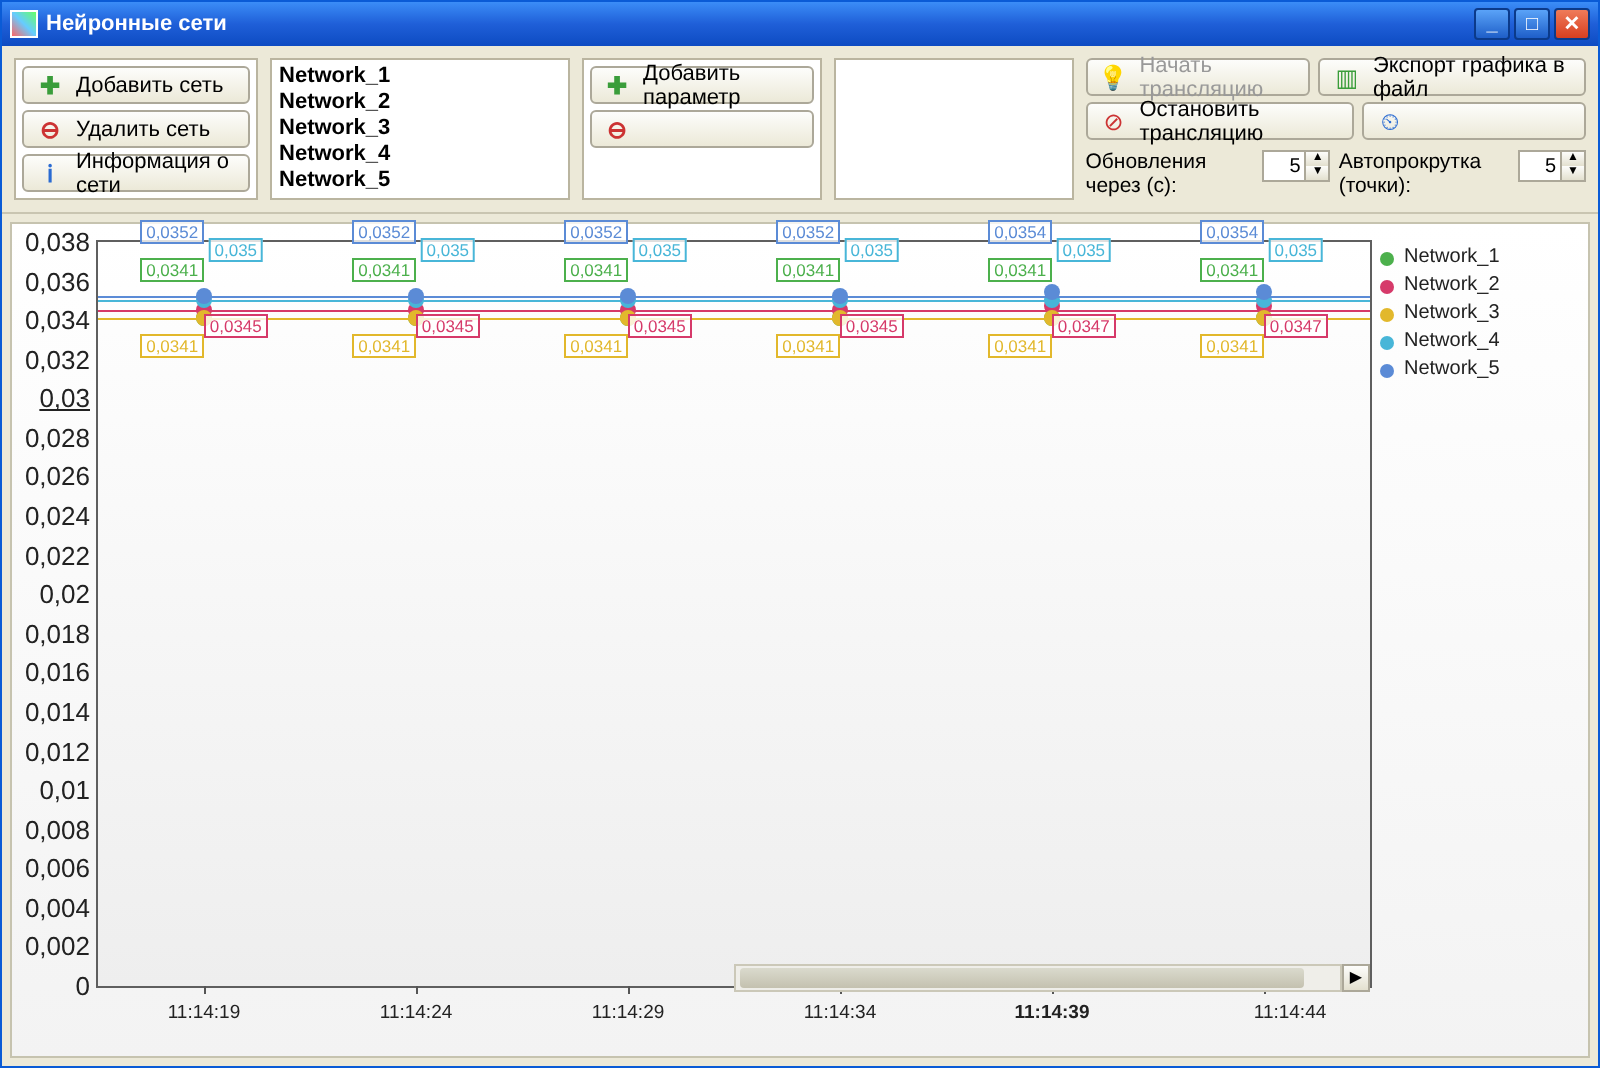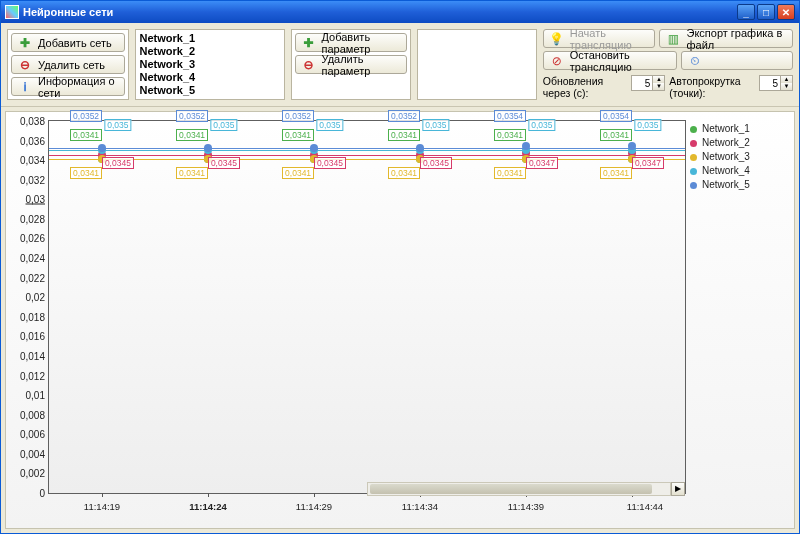--- a/index.html
+++ b/index.html
@@ -27,21 +27,21 @@
   .ico.plus{color:#3a9d3a;font-weight:bold}
   .ico.minus{color:#c33;font-weight:bold}
   .ico.info{color:#2a6bd2;font-weight:bold}
   .ico.bulb{color:#c9a82d}
   .ico.stop{color:#c33}
   .ico.export{color:#3a9d3a}
   .ico.clock{color:#2a6bd2}
 
   .chartarea{ flex:1; margin:4px; background:linear-gradient(#fff,#f3f3f3); border:1px solid #c6c3af; position:relative; display:flex;}
   .plot{position:absolute;left:42px;top:8px;right:108px;bottom:34px;border:1px solid #5f5f5f;background:linear-gradient(#ffffff,#eeeeee);}
-  .ytick{position:absolute;right:100%;transform:translateY(-50%);font-size:10px;padding-right:4px;color:#222}
+  .ytick{position:absolute;right:100%;transform:translateY(-50%);font-size:13px;padding-right:4px;color:#222}
   .xtick{position:absolute;top:100%;transform:translateX(-50%);font-size:9.5px;padding-top:8px;color:#222}
   .xtk{position:absolute;top:100%;width:1px;height:4px;background:#555}
   .line{position:absolute;left:0;right:0;height:1px;}
   .pt{position:absolute;width:8px;height:8px;border-radius:50%;transform:translate(-50%,-50%);}
   .lbl{position:absolute;transform:translate(-50%,-100%);font-size:8.5px;padding:0 2px;background:rgba(255,255,255,.8);border:1px solid;}
   .legend{position:absolute;top:10px;right:4px;width:100px;}
   .leg{display:flex;align-items:center;gap:5px;font-size:10px;color:#222;line-height:14px}
   .leg .dot{width:7px;height:7px;border-radius:50%;}
   .hscroll{position:absolute;left:50%;right:0;bottom:-3px;height:14px;}
   .hscroll .track{position:absolute;left:0;right:14px;top:0;bottom:0;background:#efeee9;border:1px solid #cbc8b8;}
@@ -82,21 +82,20 @@
       <div>Network_4</div>
       <div>Network_5</div>
     </div>
     <div class="groupbox">
       <div class="btn">
           <span class="ico plus">✚</span>
           <span>Добавить параметр</span>
         </div>
       <div class="btn">
           <span class="ico minus">⊖</span>
-          <span>Удалить параметр</span>
         </div>
     </div>
     <div class="listbox" style="flex:1;min-width:120px"></div>
     <div class="rightctrls">
       <div class="rightrow">
         <div class="btn disabled" style="min-width:112px">
             <span class="ico bulb">💡</span>
             <span>Начать трансляцию</span>
           </div>
         <div class="btn" style="min-width:112px">
@@ -152,27 +151,27 @@
         <div class="ytick" style="top: 31.5789%; margin-left: 40px;">0,026</div>
         <div class="ytick" style="top: 26.3158%;">0,028</div>
         <div class="ytick" style="top: 21.0526%; text-decoration: underline;">0,03</div>
         <div class="ytick" style="top: 15.7895%;">0,032</div>
         <div class="ytick" style="top: 10.5263%;">0,034</div>
         <div class="ytick" style="top: 5.26316%;">0,036</div>
         <div class="ytick" style="top: 0%;">0,038</div>
         <div class="xtk" style="left: 8.33333%;"></div>
         <div class="xtick" style="left: 8.33333%;">11:14:19</div>
         <div class="xtk" style="left: 25%;"></div>
-        <div class="xtick" style="left: 25%; font-weight: bold;">11:14:24</div>
+        <div class="xtick" style="left: 25%;">11:14:24</div>
         <div class="xtk" style="left: 41.6667%;"></div>
         <div class="xtick" style="left: 41.6667%;">11:14:29</div>
         <div class="xtk" style="left: 58.3333%;"></div>
         <div class="xtick" style="left: 58.3333%;">11:14:34</div>
         <div class="xtk" style="left: 75%;"></div>
-        <div class="xtick" style="left: 75%;">11:14:39</div>
+        <div class="xtick" style="left: 75%; font-weight: bold;">11:14:39</div>
         <div class="xtk" style="left: 91.6667%;"></div>
         <div class="xtick" style="left: 91.6667%; margin-left: 13px;">11:14:44</div>
         <div class="line" style="top: 10.2632%; background: rgb(76, 176, 76);"></div>
         <div class="pt" style="left: 8.33333%; top: 10.2632%; background: rgb(76, 176, 76);"></div>
         <div class="pt" style="left: 25%; top: 10.2632%; background: rgb(76, 176, 76);"></div>
         <div class="pt" style="left: 41.6667%; top: 10.2632%; background: rgb(76, 176, 76);"></div>
         <div class="pt" style="left: 58.3333%; top: 10.2632%; background: rgb(76, 176, 76);"></div>
         <div class="pt" style="left: 75%; top: 10.2632%; background: rgb(76, 176, 76);"></div>
         <div class="pt" style="left: 91.6667%; top: 10.2632%; background: rgb(76, 176, 76);"></div>
         <div class="line" style="top: 9.03509%; background: rgb(214, 58, 106);"></div>

